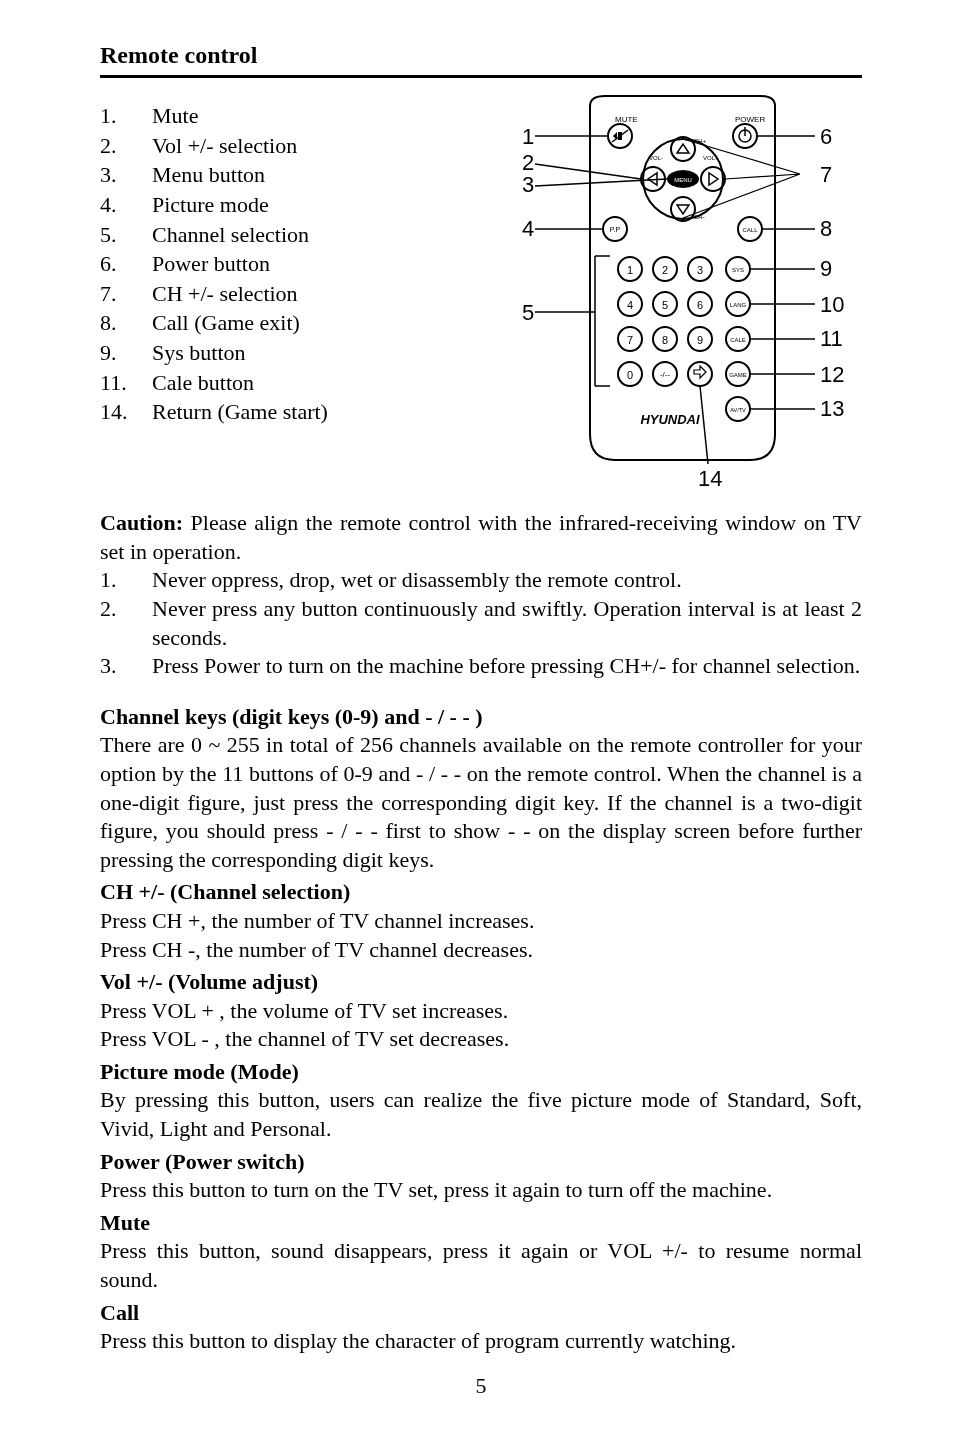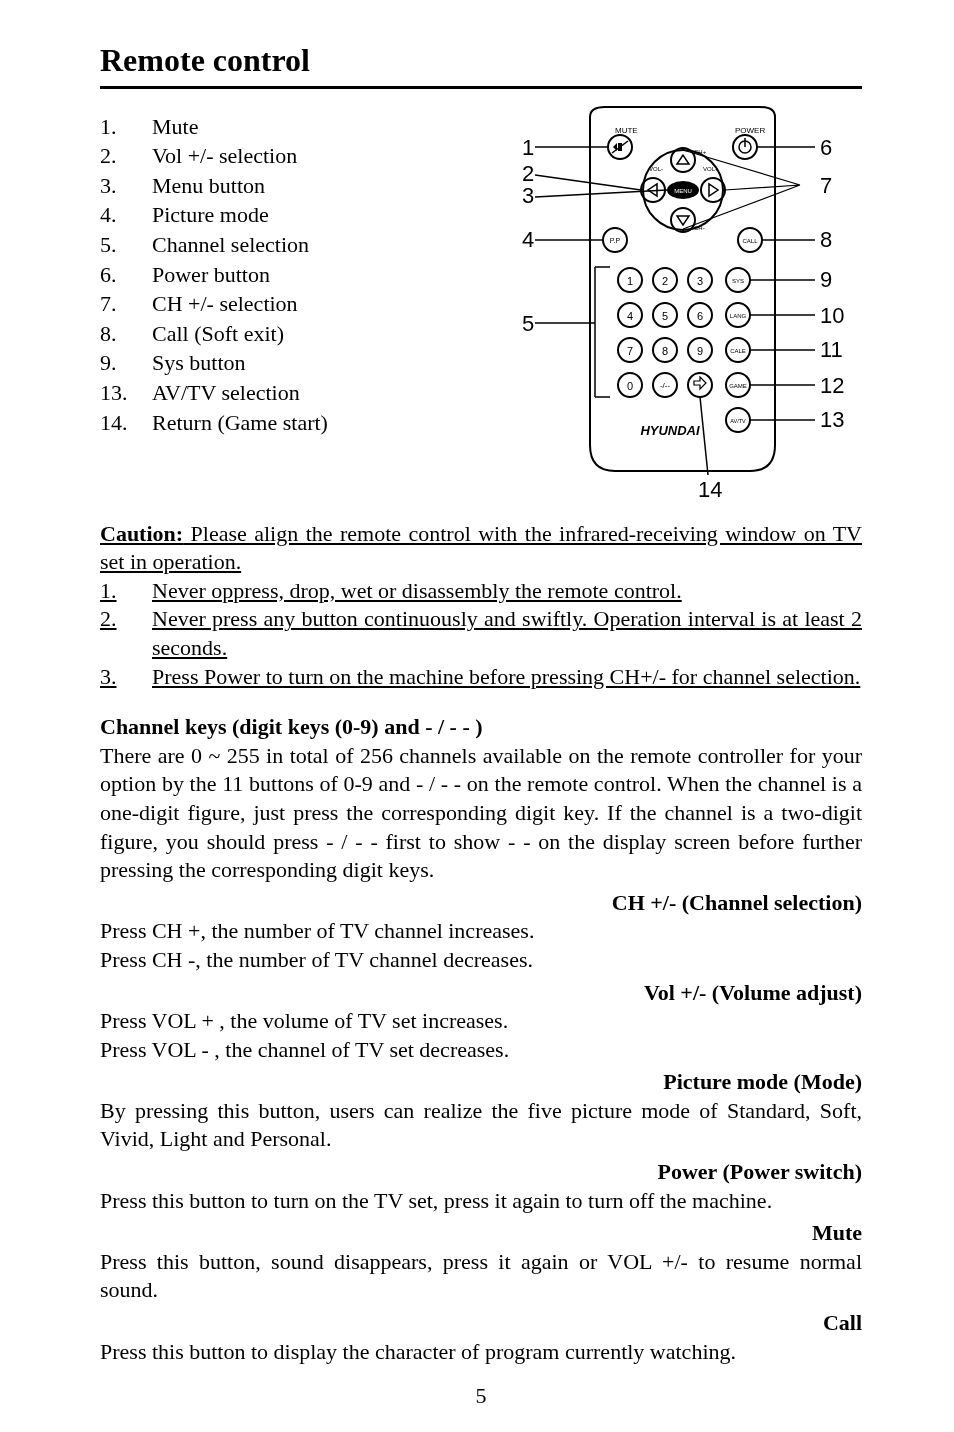--- a/index.html
+++ b/index.html
@@ -7,21 +7,21 @@
     width: 954px;
     height: 1432px;
     background: #fff;
     font-family: "Times New Roman", Times, serif;
     color: #000;
     padding: 40px 92px 30px 100px;
     font-size: 22px;
     line-height: 1.3;
   }
   .heading {
-    font-size: 32px;
+    font-size: 24px;
     font-weight: bold;
     margin-bottom: 4px;
   }
   .underline-bar {
     border-bottom: 3.5px solid #000;
     width: 100%;
     margin-bottom: 24px;
   }
   .top-section {
     display: flex;
@@ -45,37 +45,37 @@
     position: relative;
     height: 395px;
   }
   .remote-svg {
     position: absolute;
     top: -8px;
     left: -20px;
     width: 380px;
     height: 400px;
   }
-  .caution-block { margin-top: 10px; text-decoration: underline; }
+  .caution-block { margin-top: 10px; }
   .caution-block p { margin-bottom: 0; }
   .caution-label { font-weight: bold; }
   .justify { text-align: justify; }
   .caution-list .row {
     display: flex;
     margin-top: 0px;
   }
   .caution-list .num {
     width: 52px;
     flex-shrink: 0;
   }
   .caution-list .txt { flex: 1; text-align: justify; }
   .section-heading { font-weight: bold; margin-top: 22px; }
   .body-text { text-align: justify; }
   .tight { margin-top: 0; }
-  .sub-heading { font-weight: bold; margin-top: 4px; text-align: right; }
+  .sub-heading { font-weight: bold; margin-top: 4px; }
   .page-number {
     text-align: center;
     margin-top: 16px;
     font-size: 22px;
   }
 </style>
 </head>
 <body>
 
 <div class="heading">Remote control</div>
@@ -106,29 +106,29 @@
     <div class="row">
         <span class="num">6.</span>
         <span>Power button</span>
       </div>
     <div class="row">
         <span class="num">7.</span>
         <span>CH +/- selection</span>
       </div>
     <div class="row">
         <span class="num">8.</span>
-        <span>Call (Soft exit)</span>
+        <span>Call (Game exit)</span>
       </div>
     <div class="row">
         <span class="num">9.</span>
         <span>Sys button</span>
       </div>
     <div class="row">
-        <span class="num">13.</span>
-        <span>AV/TV selection</span>
+        <span class="num">11.</span>
+        <span>Cale button</span>
       </div>
     <div class="row">
         <span class="num">14.</span>
         <span>Return (Game start)</span>
       </div>
   </div>
 
   <div class="remote-diagram">
     <svg class="remote-svg" viewBox="0 0 380 400">
 

